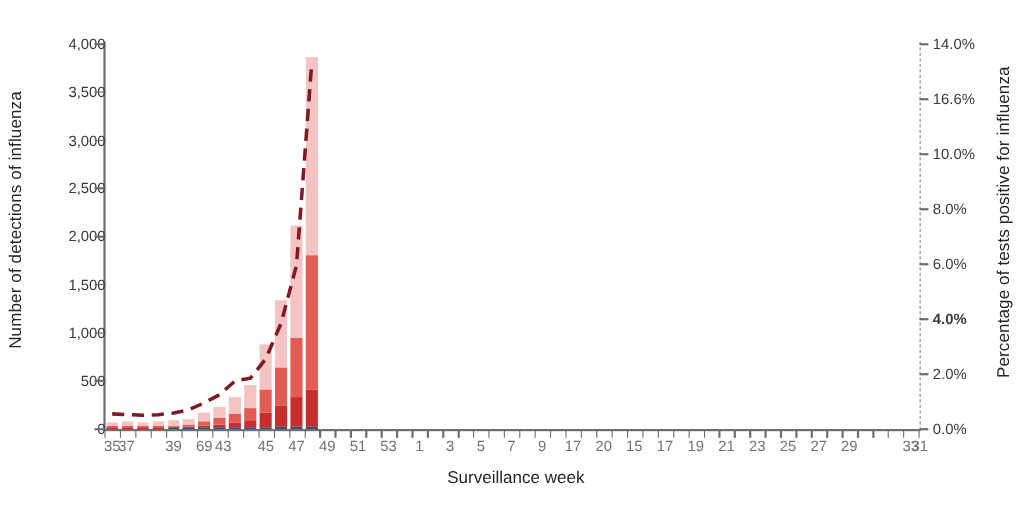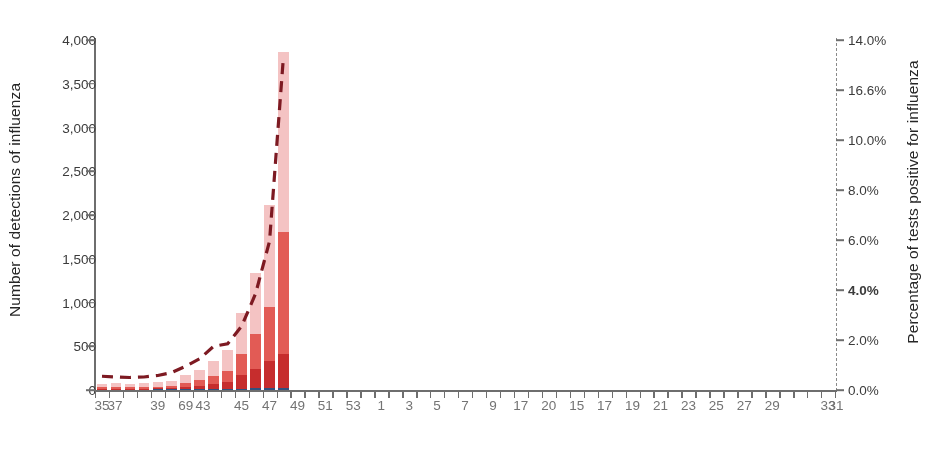--- a/index.html
+++ b/index.html
@@ -38,20 +38,21 @@
 <div id="chart-root">
 
   <div class="axis-title" id="y-left-title">
     <span>Number of detections of influenza</span>
   </div>
 
   <div class="axis-title" id="y-right-title">
     <span>Percentage of tests positive for influenza</span>
   </div>
 
+  <div id="x-title">Surveillance week</div>
 
   <div id="left-axis-line"></div>
   <div id="right-axis-line"></div>
   <div id="x-axis-line"></div>
 
   <div id="ytick-layer">
       <div class="ytick" style="top: 390px;">0</div>
       <div class="ytick-mark" style="top: 390px;"></div>
       <div class="ytick" style="top: 346.25px;">500</div>
       <div class="ytick-mark" style="top: 346.25px;"></div>

